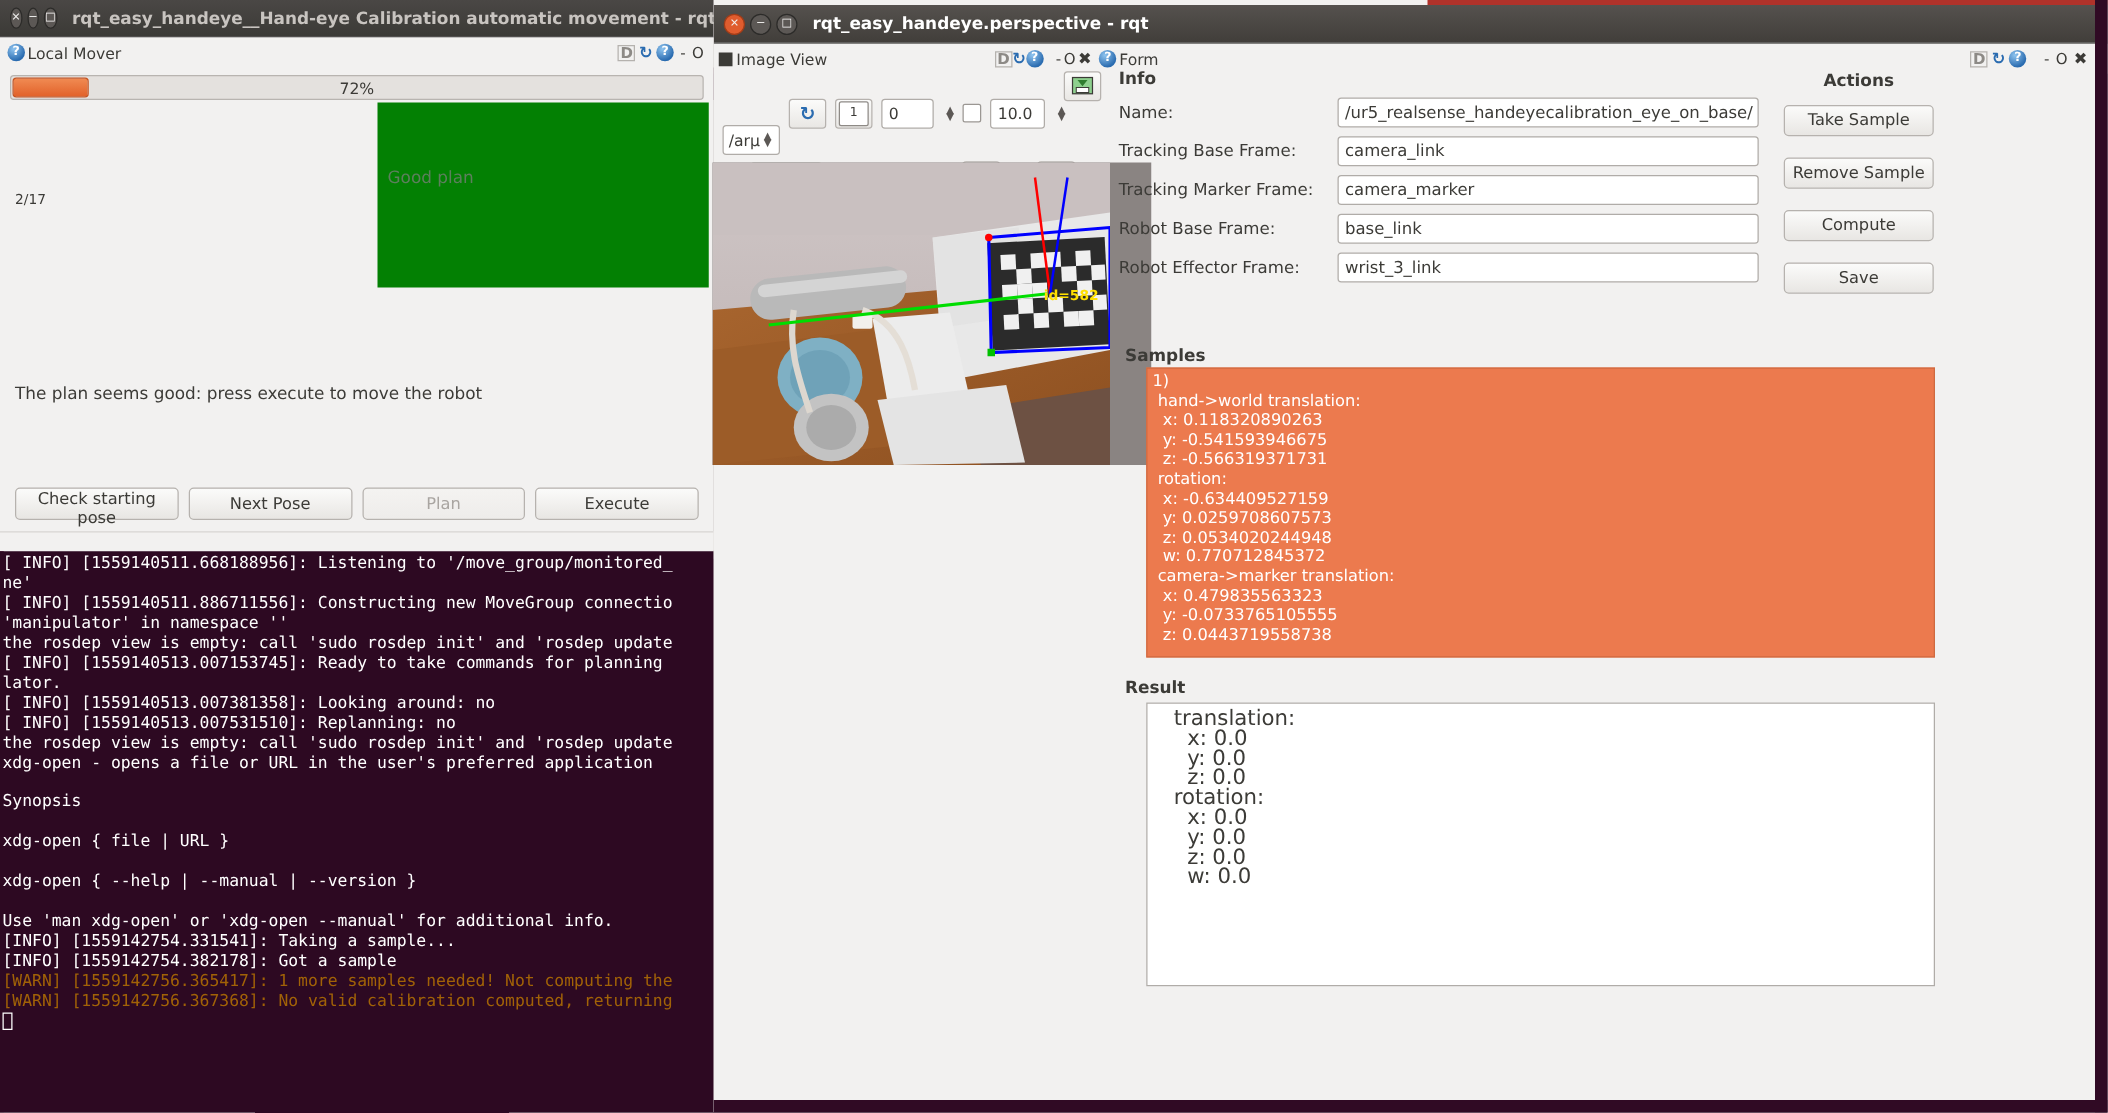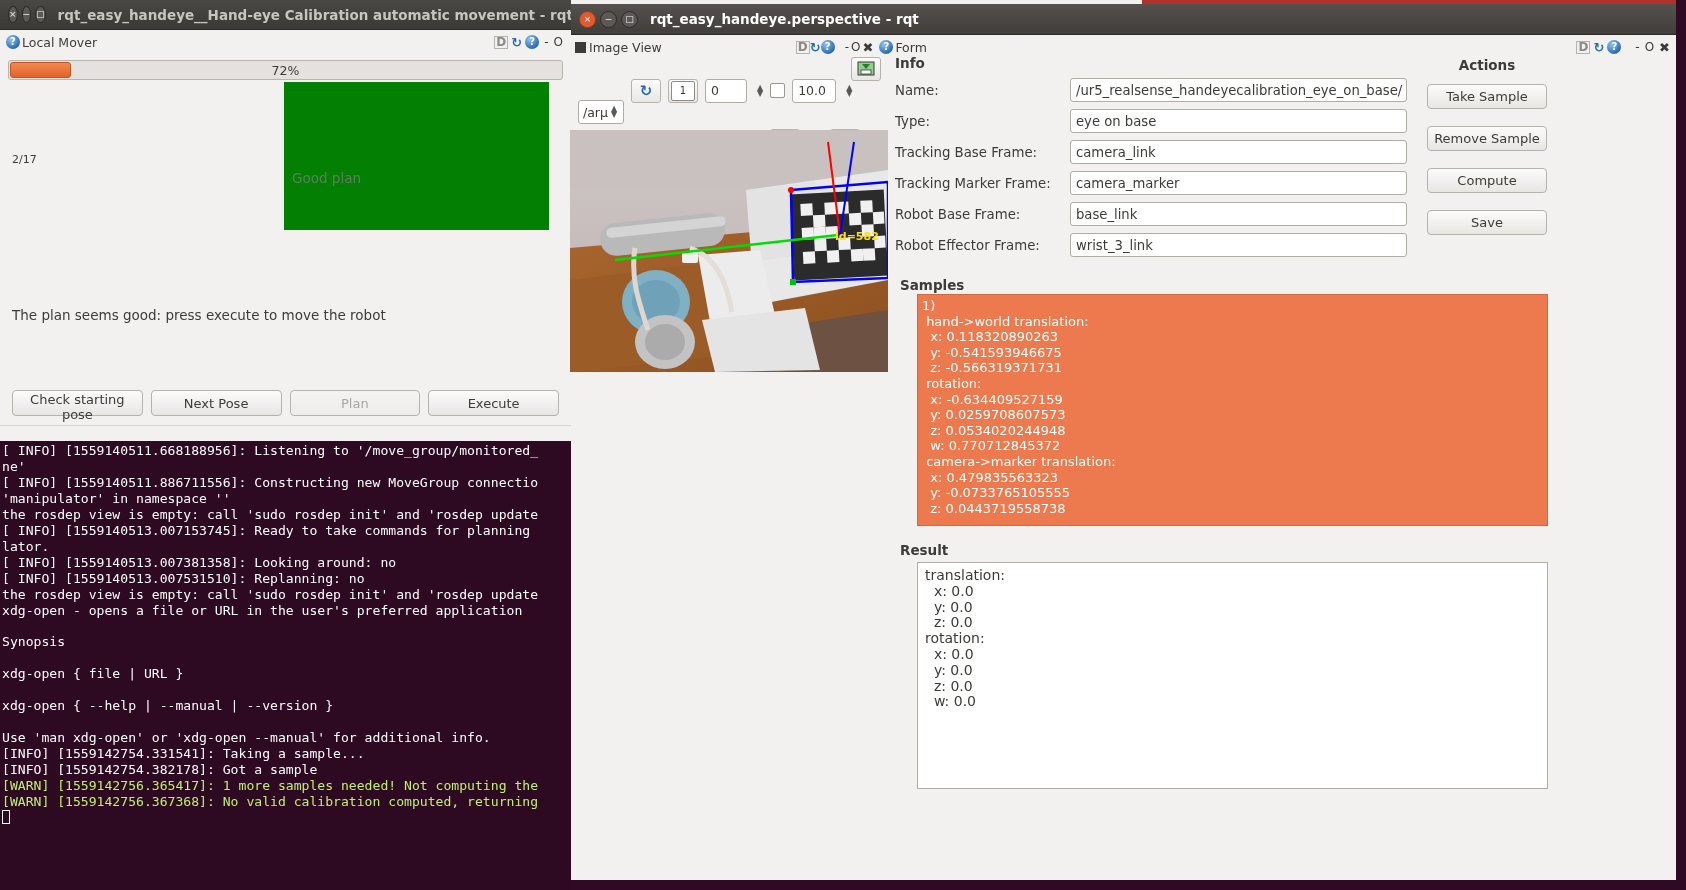--- a/index.html
+++ b/index.html
@@ -97,25 +97,25 @@
   }
   .progress-label {
     position: absolute; inset: 0;
     display: flex; align-items: center; justify-content: center;
     font-size: 12.5px; color: #3c3b37;
   }
 
   .mover-body { position: relative; height: 360px; background: #f2f1f0; }
   .counter { position: absolute; left: 12px; top: 73px; font-size: 11px; }
   .plan-box {
-    position: absolute; left: 284px; top: 2px; width: 265px; height: 148px;
+    position: absolute; left: 302px; top: 2px; width: 265px; height: 148px;
     background: #038003;
     color: #5d7f5d;
     font-size: 13.5px;
-    padding: 88px 0 0 8px;
+    padding: 52px 0 0 8px;
   }
   .status-msg { position: absolute; left: 12px; top: 227px; font-size: 13.5px; }
 
   .btn-row {
     position: absolute; left: 0; top: 310px; width: 571px;
     display: flex; gap: 8px; padding: 0 12px;
   }
   .qbtn {
     flex: 1;
     height: 26px;
@@ -137,21 +137,21 @@
     background: #2d0922;
     color: #ffffff;
     font-family: "DejaVu Sans Mono", "Liberation Mono", monospace;
     font-size: 13.1px;
     line-height: 15.95px;
     padding: 2px 0 0 2px;
     overflow: hidden;
     white-space: pre;
   }
   .term-line { white-space: pre; }
-  .term-line.warn { color: #bef264; }
+  .term-line.warn { color: #a16207; }
   .cursor-blk {
     display: inline-block; width: 8px; height: 14px;
     border: 1px solid #ffffff; vertical-align: -2px;
   }
   .term-scroll {
     position: absolute; left: 0; top: 441px; width: 3px; height: 449px;
     background: linear-gradient(to bottom,#5a1a45,#3a0d2c);
   }
 
   
@@ -232,21 +232,21 @@
   }
   .save-img-btn {
     width: 30px; height: 24px;
     background: linear-gradient(to bottom,#fbfbfa,#e9e7e4);
     border: 1px solid #b6b2ae; border-radius: 3px;
     display:flex;align-items:center;justify-content:center; cursor:pointer;
   }
 
   
   .cam {
-    position: absolute; left: 570px; top: 130px; width: 318px; height: 242px;
+    position: absolute; left: 570px; top: 130px; width: 351px; height: 242px;
     overflow: hidden;
     background: #8a8482;
   }
 
   
   .form-panel { position: absolute; left: 895px; top: 55px; width: 512px; }
   .section-h { font-size: 13.5px; font-weight: bold; color: #3c3b37; margin-bottom: 7px; }
   .frow { display: flex; align-items: center; margin-bottom: 7px; }
   .flabel { width: 175px; font-size: 13.3px; color: #3c3b37; }
   .finput {
@@ -269,23 +269,23 @@
     padding: 3px 0 0 4px;
     overflow: hidden;
     white-space: pre;
   }
   .result-label { position: absolute; left: 900px; top: 542px; font-size:13.5px; font-weight:bold; }
   .result-box {
     position: absolute; left: 917px; top: 562px; width: 631px; height: 227px;
     background: #ffffff;
     border: 1px solid #b0aca8;
     color: #3c3b37;
-    font-size: 14px;
+    font-size: 17px;
     line-height: 15.8px;
-    padding: 5px 0 0 7px;
+    padding: 5px 0 0 21px;
     overflow: hidden;
     white-space: pre;
   }
 
   
   .actions { position: absolute; left: 1412px; top: 57px; width: 150px; }
   .actions-h { text-align: center; font-size: 13.5px; font-weight: bold; margin-bottom: 11px; }
   .abtn {
     display: block; width: 120px; margin: 0 auto 17px auto;
     height: 25px;
@@ -521,24 +521,20 @@
     </svg>
   </div>
 
   <div class="form-panel">
     <div class="section-h">Info</div>
     <div class="frow">
       <span class="flabel">Name:</span>
       <span class="finput">/ur5_realsense_handeyecalibration_eye_on_base/</span>
     </div>
     <div class="frow">
-      <span class="flabel">Type:</span>
-      <span class="finput">eye on base</span>
-    </div>
-    <div class="frow">
       <span class="flabel">Tracking Base Frame:</span>
       <span class="finput">camera_link</span>
     </div>
     <div class="frow">
       <span class="flabel">Tracking Marker Frame:</span>
       <span class="finput">camera_marker</span>
     </div>
     <div class="frow">
       <span class="flabel">Robot Base Frame:</span>
       <span class="finput">base_link</span>

